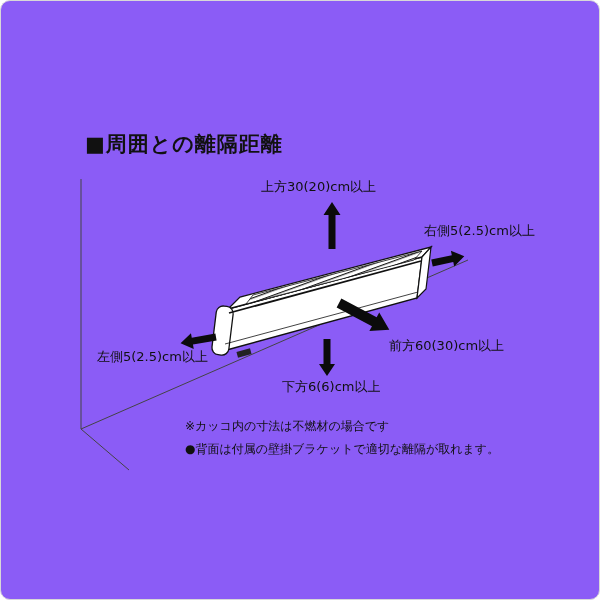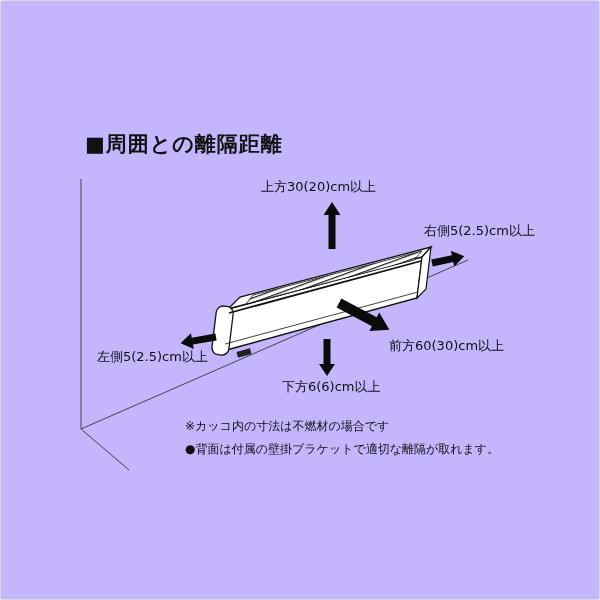--- a/index.html
+++ b/index.html
@@ -5,23 +5,23 @@
   html, body {
     margin: 0;
     padding: 0;
     background: #ffffff;
   }
   .canvas {
     position: relative;
     width: 600px;
     height: 600px;
     box-sizing: border-box;
-    background: #c4b5fd;
+    background: #8b5cf6;
     border: 1px solid #d8d8d8;
-    border-radius: 2px;
+    border-radius: 10px;
     overflow: hidden;
     font-family: "DejaVu Sans", "Liberation Sans", sans-serif;
     color: #111;
   }
   .title {
     position: absolute;
     left: 84px;
     top: 129px;
     font-size: 21px;
     font-weight: bold;

